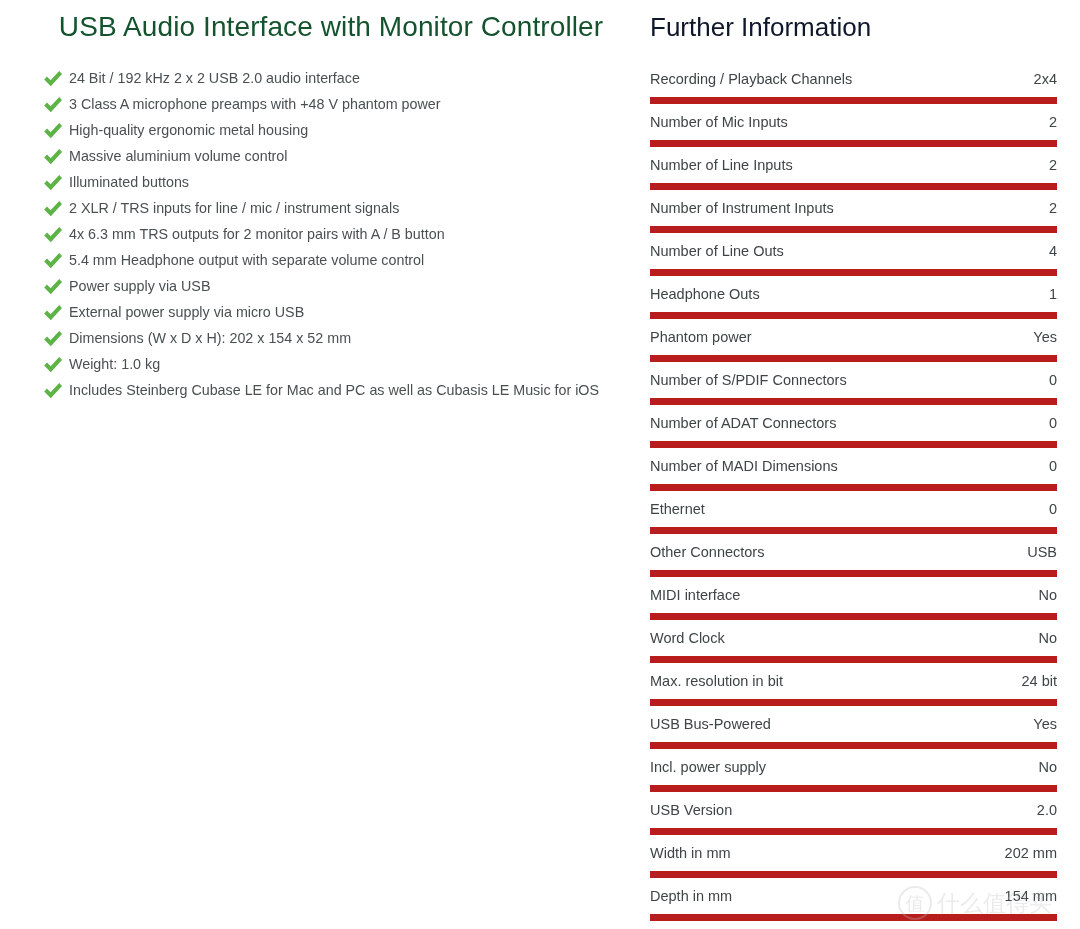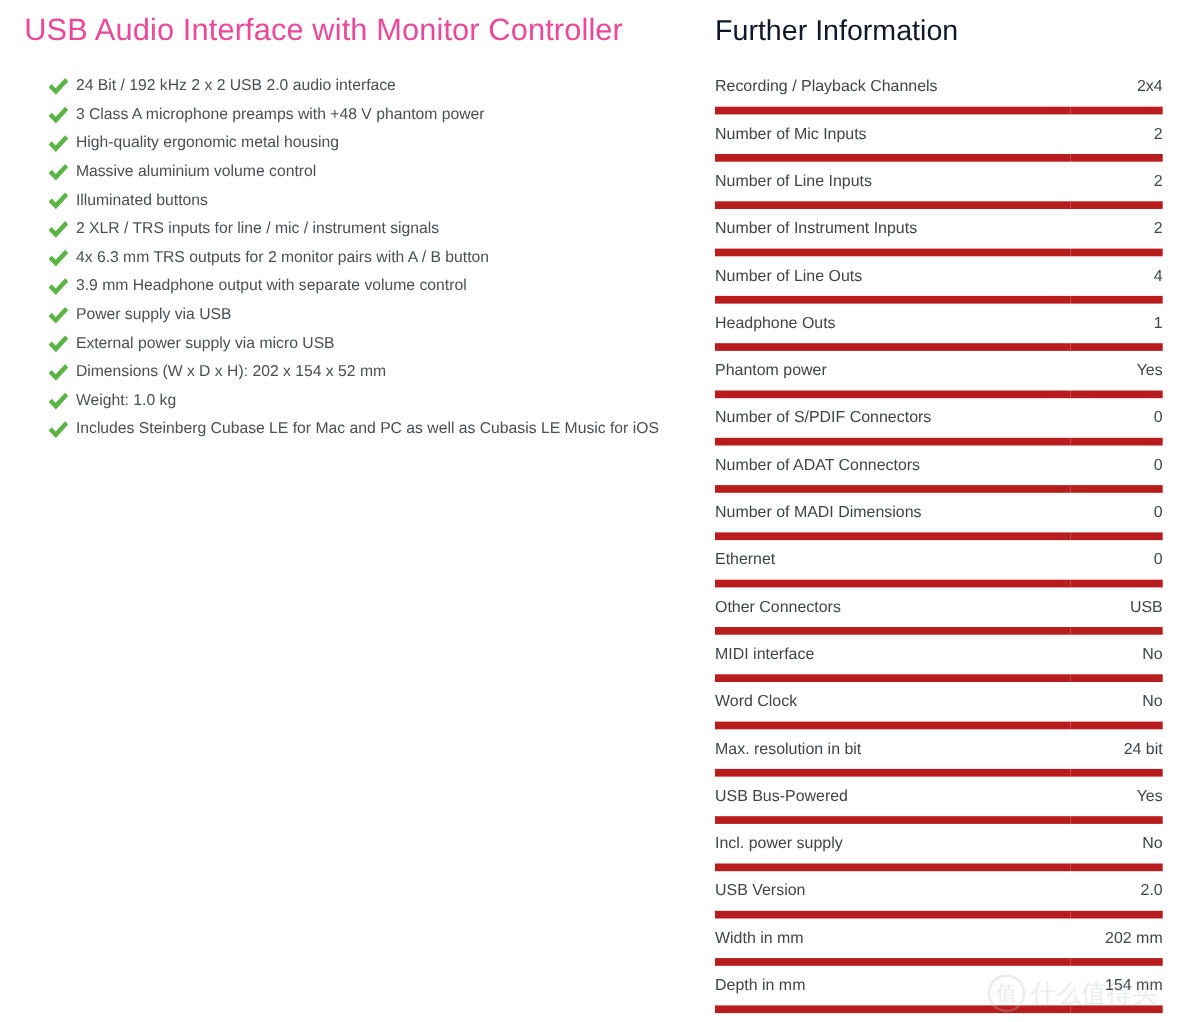--- a/index.html
+++ b/index.html
@@ -28,26 +28,27 @@
   .left-col {
     width: 640px;
     flex: 0 0 640px;
     padding: 0;
     box-sizing: border-box;
   }
 
   .product-title {
     font-size: 28px;
     font-weight: 300;
-    color: #ec4899;
+    color: #14532d;
     letter-spacing: 0.1px;
     line-height: 1.2;
     margin: 0;
     padding: 10px 0 0 22px;
     white-space: nowrap;
+    text-align: center;
   }
 
   .feature-list {
     list-style: none;
     margin: 12px;
     padding: 12px 0 0 0;
   }
 
   .feature-item {
     display: flex;
@@ -215,21 +216,21 @@
             </svg>
           </span>
           <span class="feature-text">4x 6.3 mm TRS outputs for 2 monitor pairs with A / B button</span>
         </li>
         <li class="feature-item">
           <span class="check-icon">
             <svg width="22" height="20" viewBox="0 0 22 20">
               <path d="M2.2 10.4 L5.0 7.4 L8.6 11.2 L17.2 2.0 L20.0 5.0 L8.8 17.2 Z" fill="#5cb346"></path>
             </svg>
           </span>
-          <span class="feature-text">3.9 mm Headphone output with separate volume control</span>
+          <span class="feature-text">5.4 mm Headphone output with separate volume control</span>
         </li>
         <li class="feature-item">
           <span class="check-icon">
             <svg width="22" height="20" viewBox="0 0 22 20">
               <path d="M2.2 10.4 L5.0 7.4 L8.6 11.2 L17.2 2.0 L20.0 5.0 L8.8 17.2 Z" fill="#5cb346"></path>
             </svg>
           </span>
           <span class="feature-text">Power supply via USB</span>
         </li>
         <li class="feature-item">

